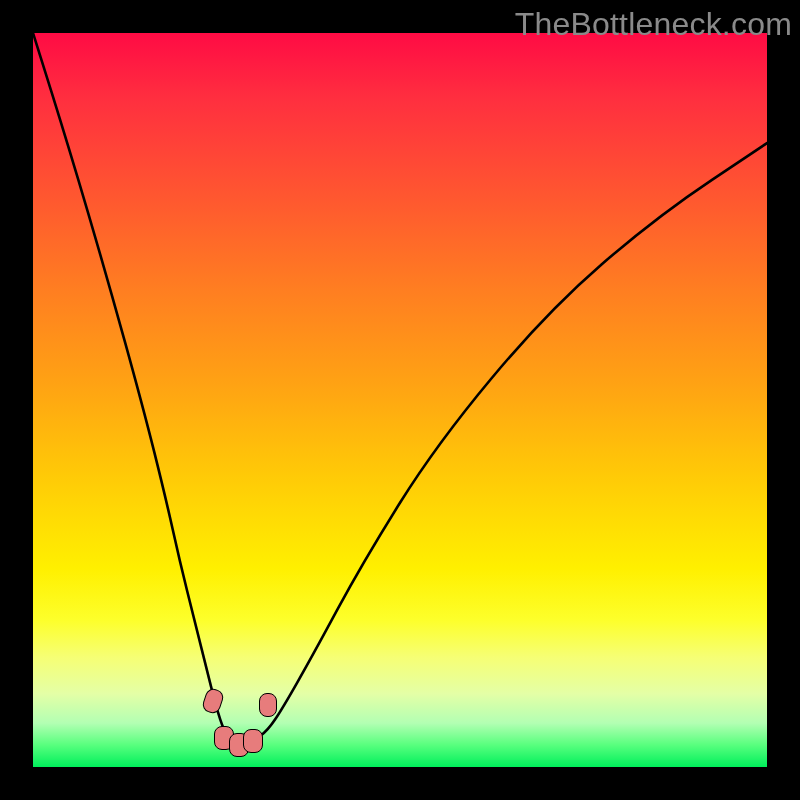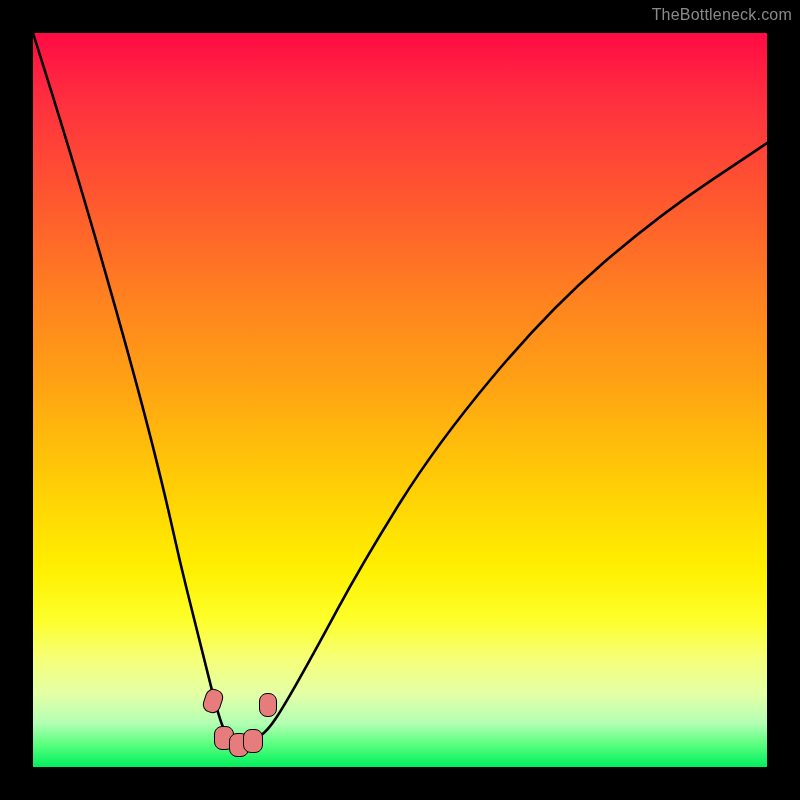--- a/index.html
+++ b/index.html
@@ -37,21 +37,21 @@
       #b3ffb3 94%,
       #58ff7e 97%,
       #00ef5b 100%
     );
   }
   .watermark {
     position: absolute;
     top: 6px;
     right: 8px;
     color: #8a8a8a;
-    font-size: 16px;
+    font-size: 32px;
     font-weight: 400;
     letter-spacing: 0.2px;
     z-index: 20;
     user-select: none;
   }
   svg.curve {
     position: absolute;
     inset: 0;
     width: 100%;
     height: 100%;

